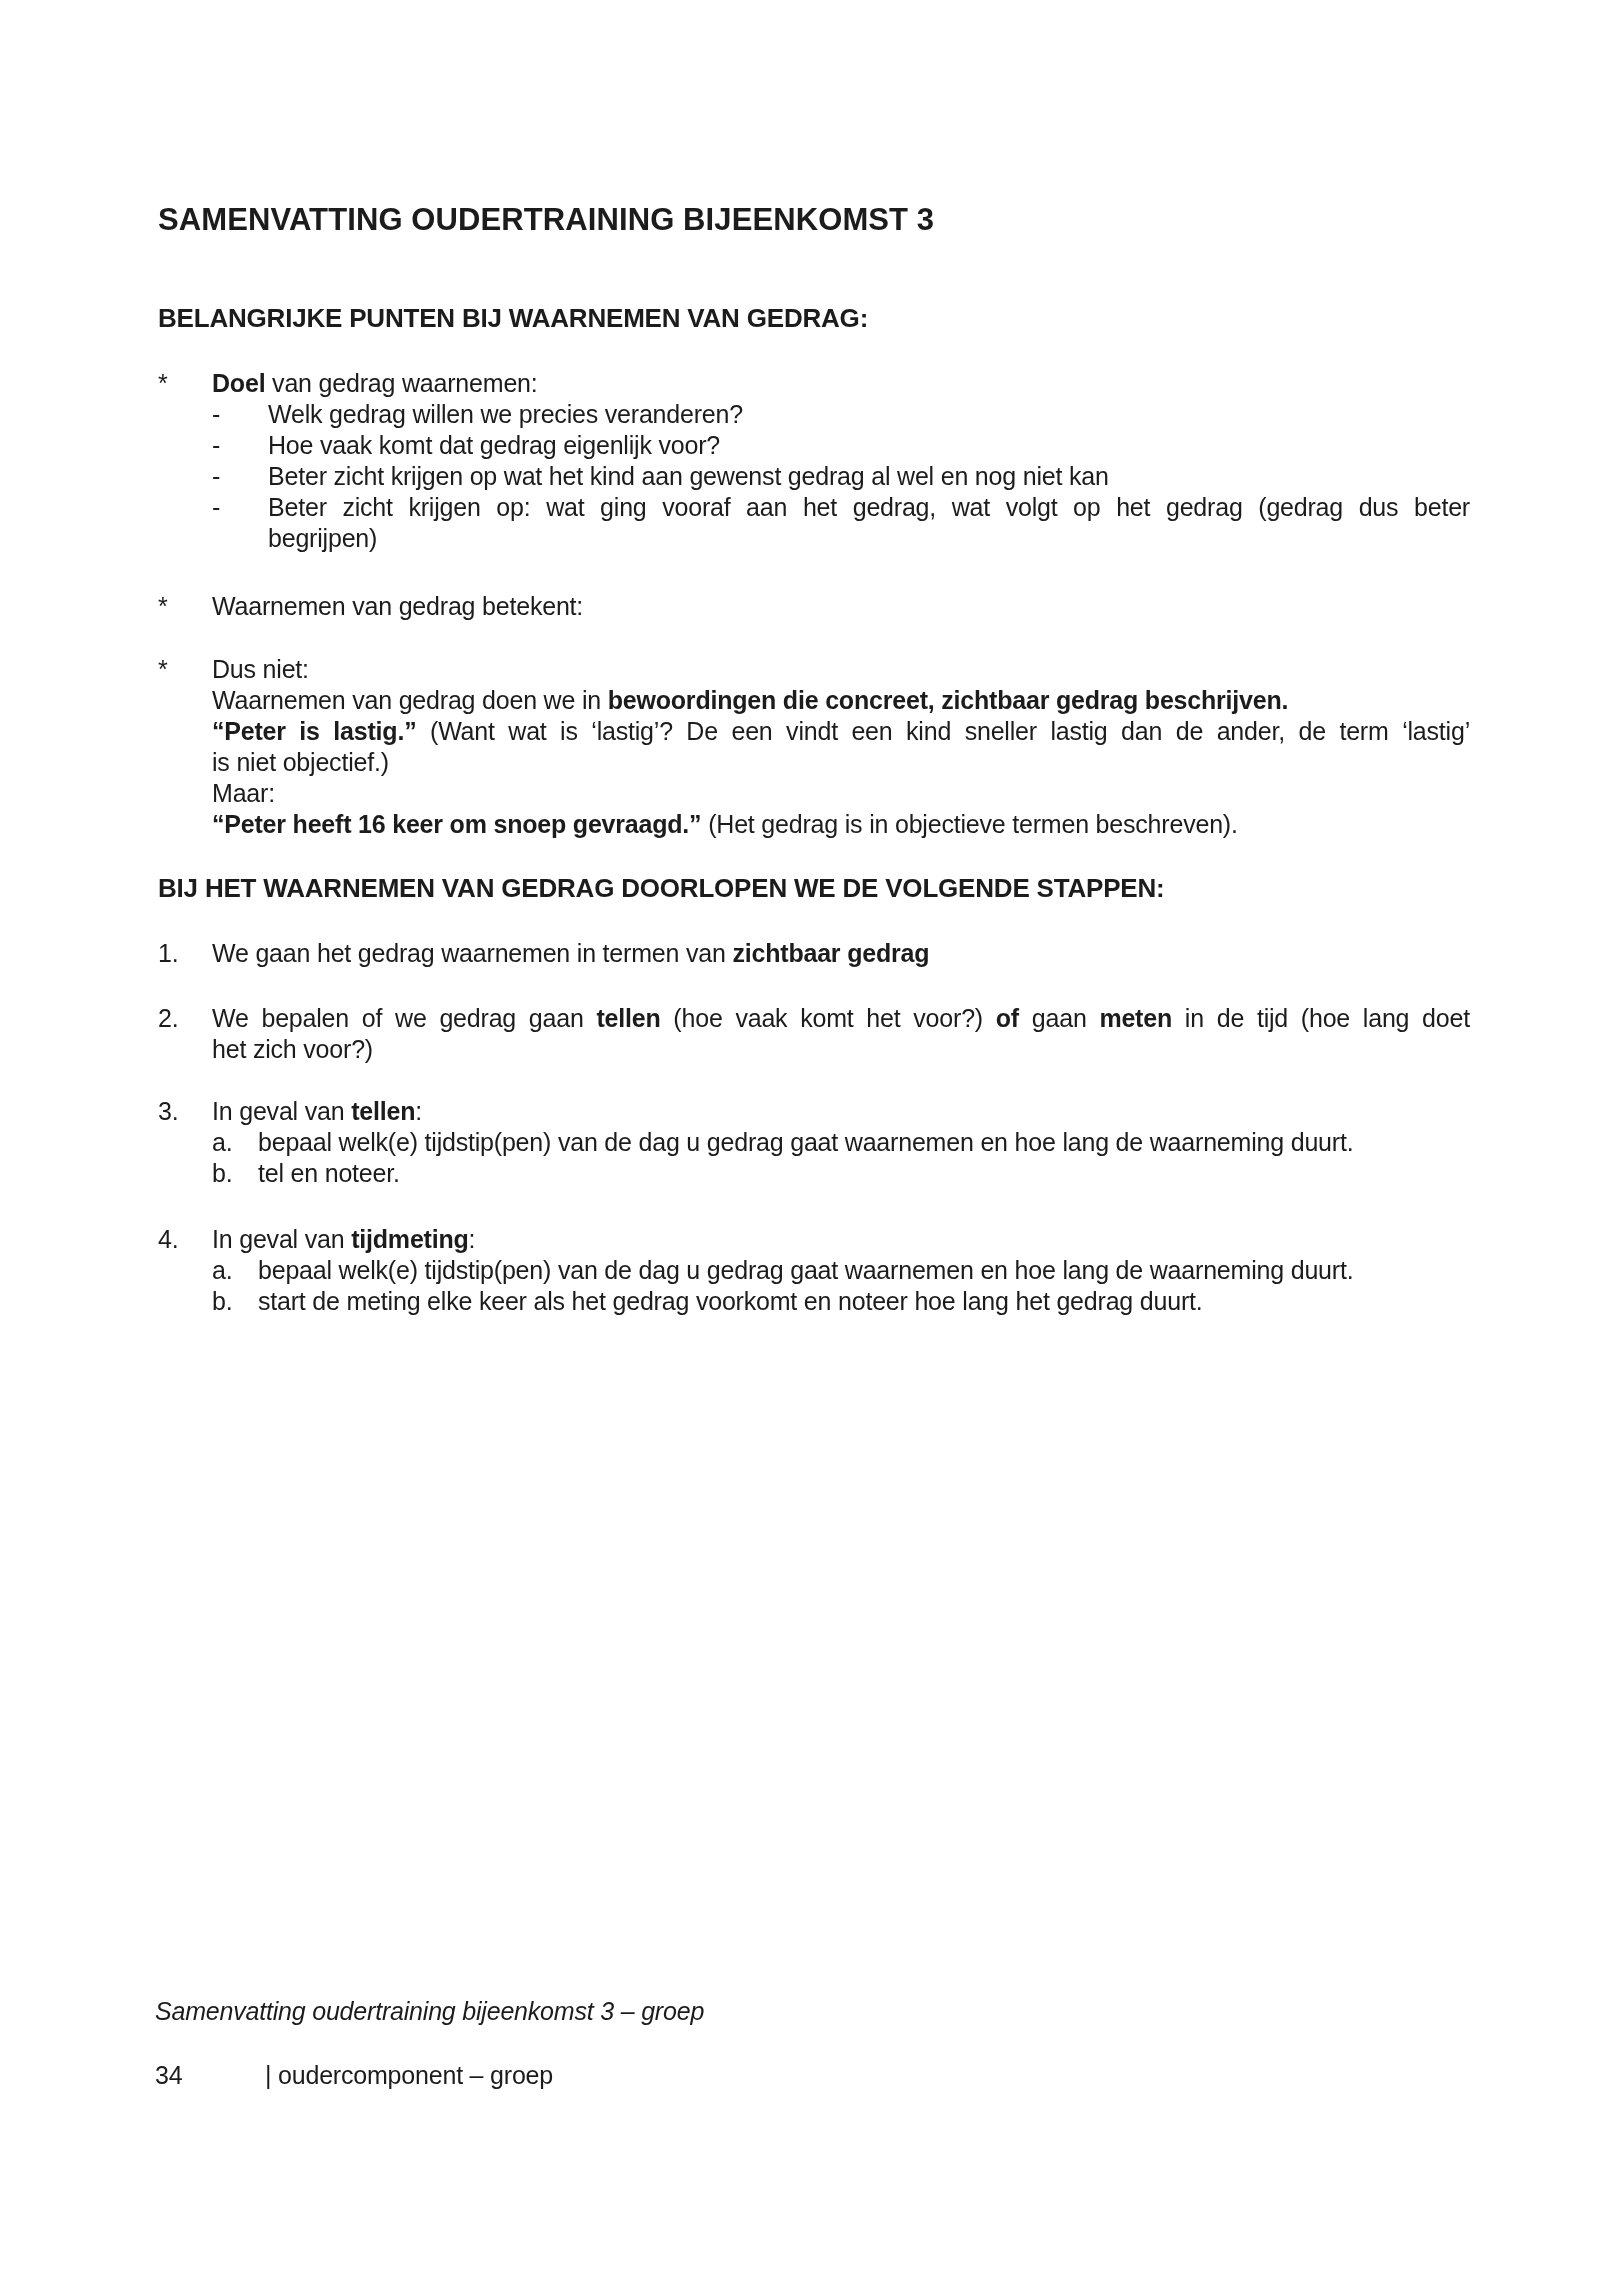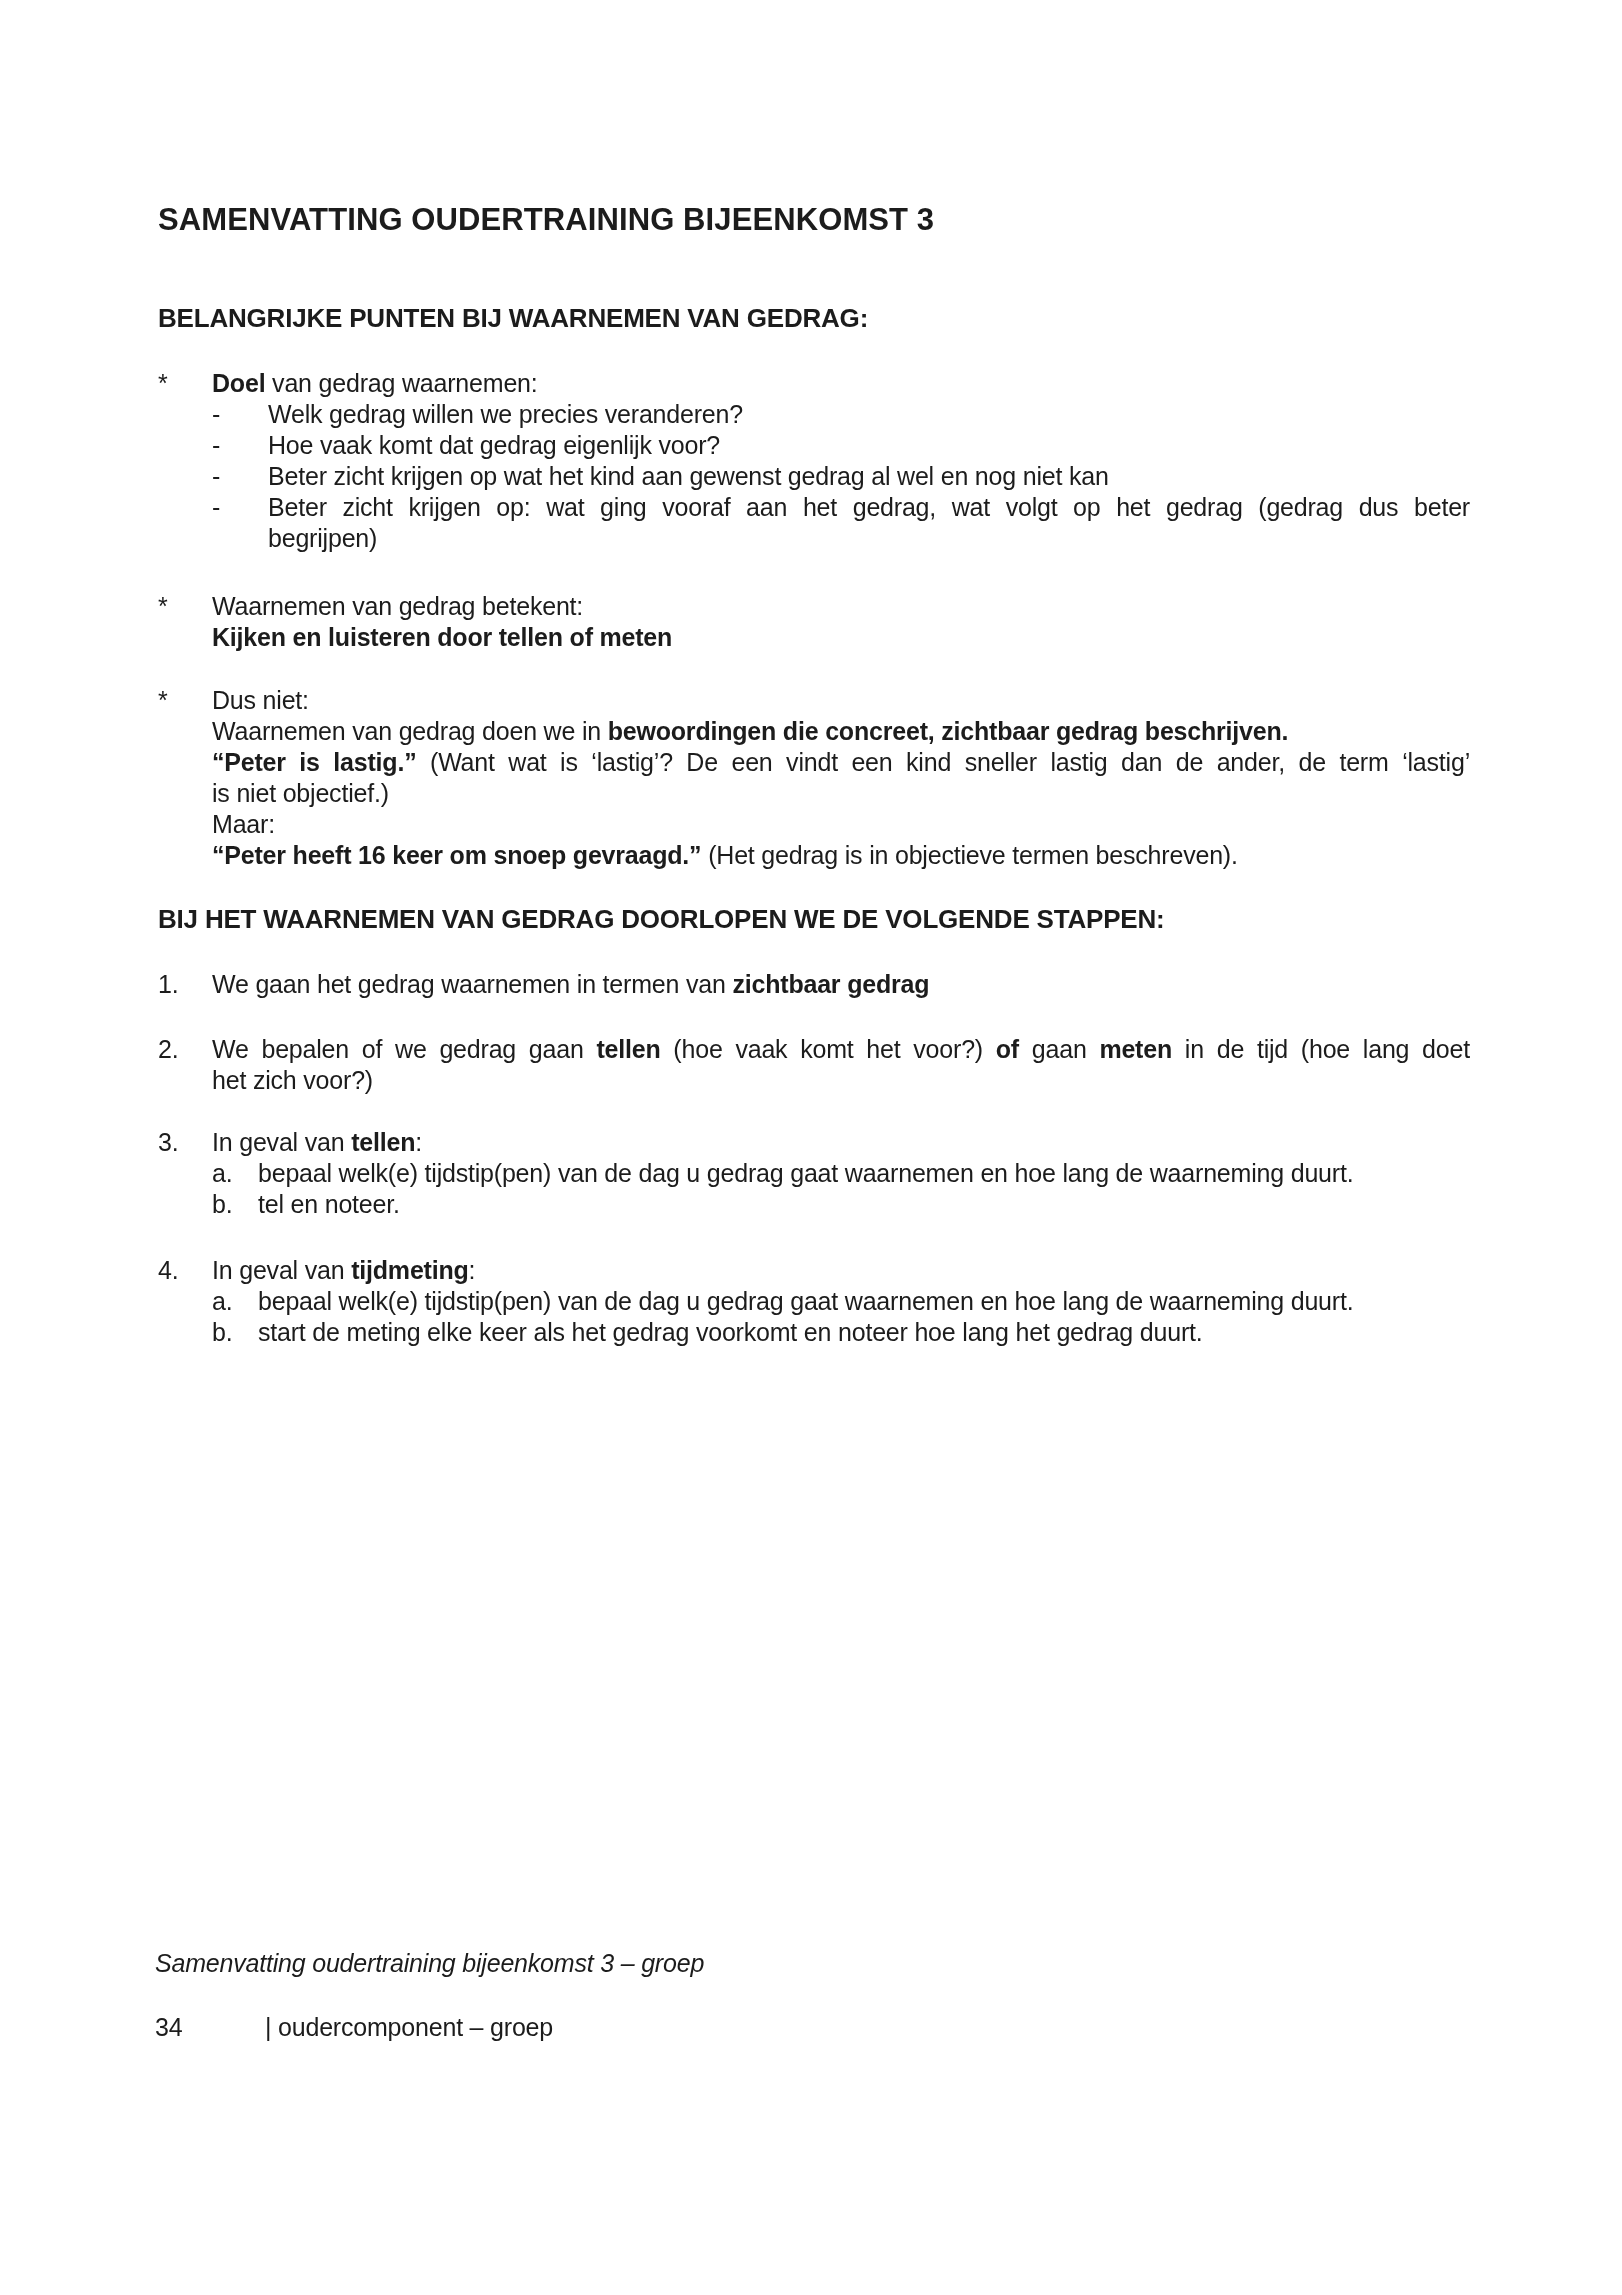--- a/index.html
+++ b/index.html
@@ -60,21 +60,21 @@
   .line { max-height: 63px; }
   .line.one { max-height: 31px; overflow: hidden; }
   .just {
     text-align: justify;
     text-align-last: justify;
   }
 
   .footer {
     position: absolute;
     left: 155px;
-    top: 1948px;
+    top: 1996px;
     width: 1312px;
   }
   .footer-doc-line { font-style: italic; }
   .footer-page-row { margin-top: 33px; }
   .page-number { display: inline-block; width: 110px; }
 </style>
 </head>
 <body>
 
 <div class="page">
@@ -113,21 +113,20 @@
             <div class="line one"><span>begrijpen)</span></div>
           </div>
         </div>
       </div>
     </div>
 
     <div class="li1" id="g2">
       <div class="m1">*</div>
       <div class="c1">
         <div class="line one"><span>Waarnemen van gedrag betekent:</span></div>
-        <div class="line one"><span class="b">Kijken en luisteren door tellen of meten</span></div>
       </div>
     </div>
 
     <div class="li1" id="g3">
       <div class="m1">*</div>
       <div class="c1">
         <div class="line one"><span>Dus niet:</span></div>
         <div class="line one"><span>Waarnemen van gedrag doen we in </span><span class="b">bewoordingen die concreet, zichtbaar gedrag beschrijven.</span></div>
         <div class="line one just"><span class="b">“Peter is lastig.”</span><span> (Want wat is ‘lastig’? De een vindt een kind sneller lastig dan de ander, de term ‘lastig’</span></div>
         <div class="line one"><span>is niet objectief.)</span></div>

